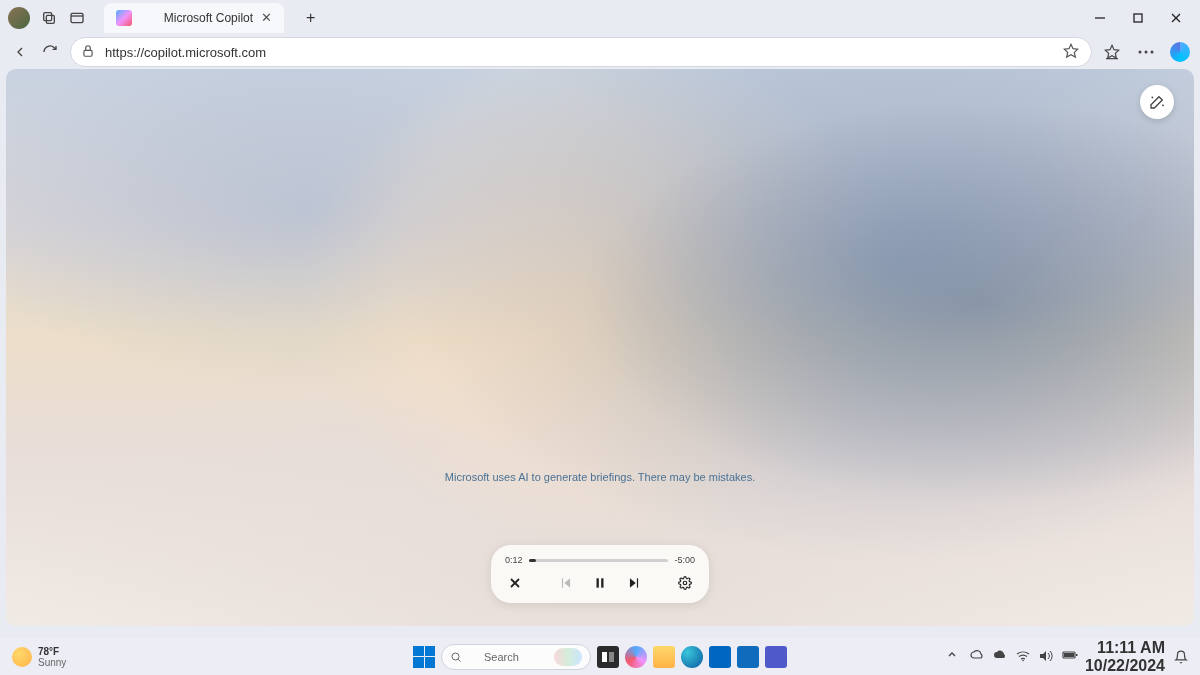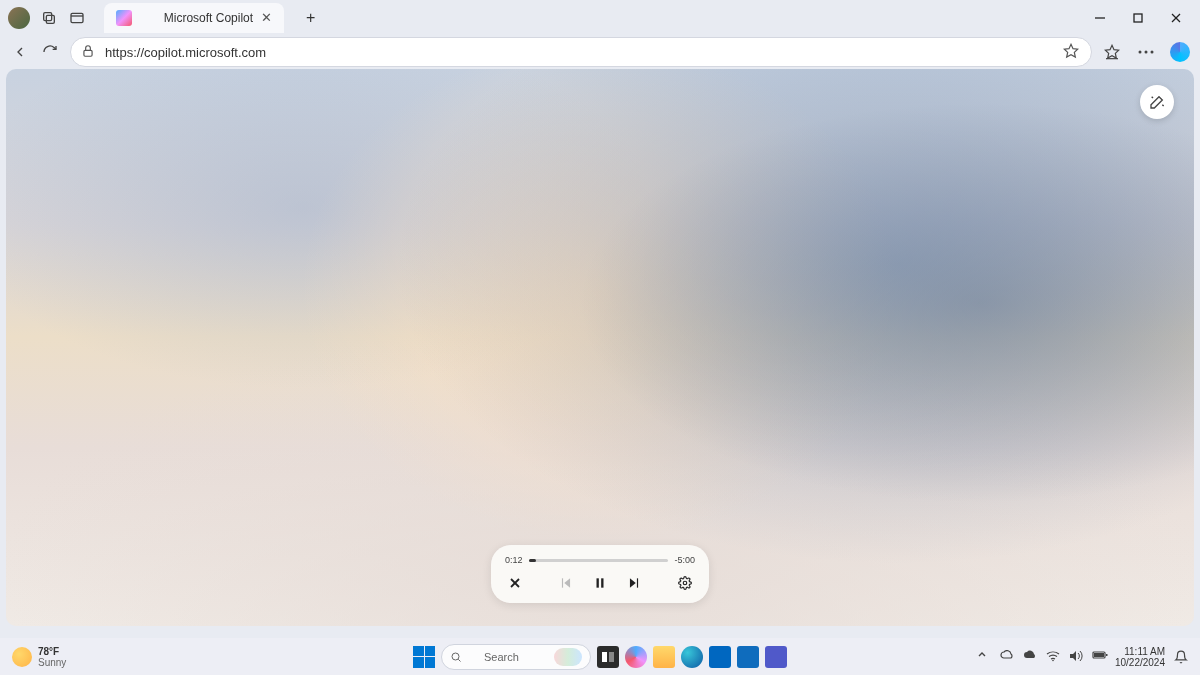--- a/index.html
+++ b/index.html
@@ -57,21 +57,21 @@
 .taskbar { position: absolute; bottom: 0; left: 0; right: 0; height: 37px; background: #edeef5; display: flex; align-items: center; padding: 0 12px; }
 .weather { display: flex; align-items: center; gap: 6px; font-size: 10px; color: #333; line-height: 1.1; }
 .weather-icon { width: 20px; height: 20px; background: radial-gradient(circle at 35% 35%, #ffd86b, #ffb347); border-radius: 50%; }
 .task-center { position: absolute; left: 50%; transform: translateX(-50%); display: flex; align-items: center; gap: 6px; }
 .start-btn { width: 22px; height: 22px; display: grid; grid-template-columns: 1fr 1fr; grid-template-rows: 1fr 1fr; gap: 1px; cursor: pointer; }
 .start-btn div { background: #0078d4; }
 .search-box { height: 26px; width: 150px; background: #fcfcfd; border: 1px solid #d0d4de; border-radius: 14px; display: flex; align-items: center; padding: 0 8px; gap: 22px; font-size: 11px; color: #666; }
 .search-decoration { width: 28px; height: 18px; background: linear-gradient(90deg, #f8d7da, #d4edda, #cce5ff); border-radius: 9px; margin-left: auto; }
 .app-icon { width: 22px; height: 22px; border-radius: 3px; cursor: pointer; display: flex; align-items: center; justify-content: center; }
 .tray { margin-left: auto; display: flex; align-items: center; gap: 9px; font-size: 10px; color: #333; }
-.tray-time { text-align: right; line-height: 1.1; font-size: 10px; }
+.tray-time { text-align: right; line-height: 1.1; font-size: 16px; font-weight: bold; }
 .tray-icon { width: 14px; height: 14px; color: #444; }
 </style>
 </head>
 <body>
 
 <div class="titlebar">
   <div class="titlebar-left">
     <div class="avatar"></div>
     <div class="tb-icon">
       <svg width="16" height="16" viewBox="0 0 24 24" fill="none" stroke="currentColor" stroke-width="2">
@@ -157,20 +157,21 @@
     <svg width="16" height="16" viewBox="0 0 24 24" fill="none" stroke="currentColor" stroke-width="2">
         <path d="M15 4l5 5L8 21l-5-0 0-5L15 4z"></path>
         <path d="M4 4l2 2"></path>
         <path d="M20 16l2 2"></path>
       </svg>
   </div>
   <div class="briefing">
     <div class="briefing-title">
       <br>
     </div>
+    <div class="briefing-sub">Microsoft uses AI to generate briefings. There may be mistakes.</div>
   </div>
 
   <div class="player">
     <div class="progress-row">
       <span>0:12</span>
       <div class="progress-track">
         <div class="progress-fill" id="progress-fill" style="width: 5%;"></div>
       </div>
       <span>-5:00</span>
     </div>

